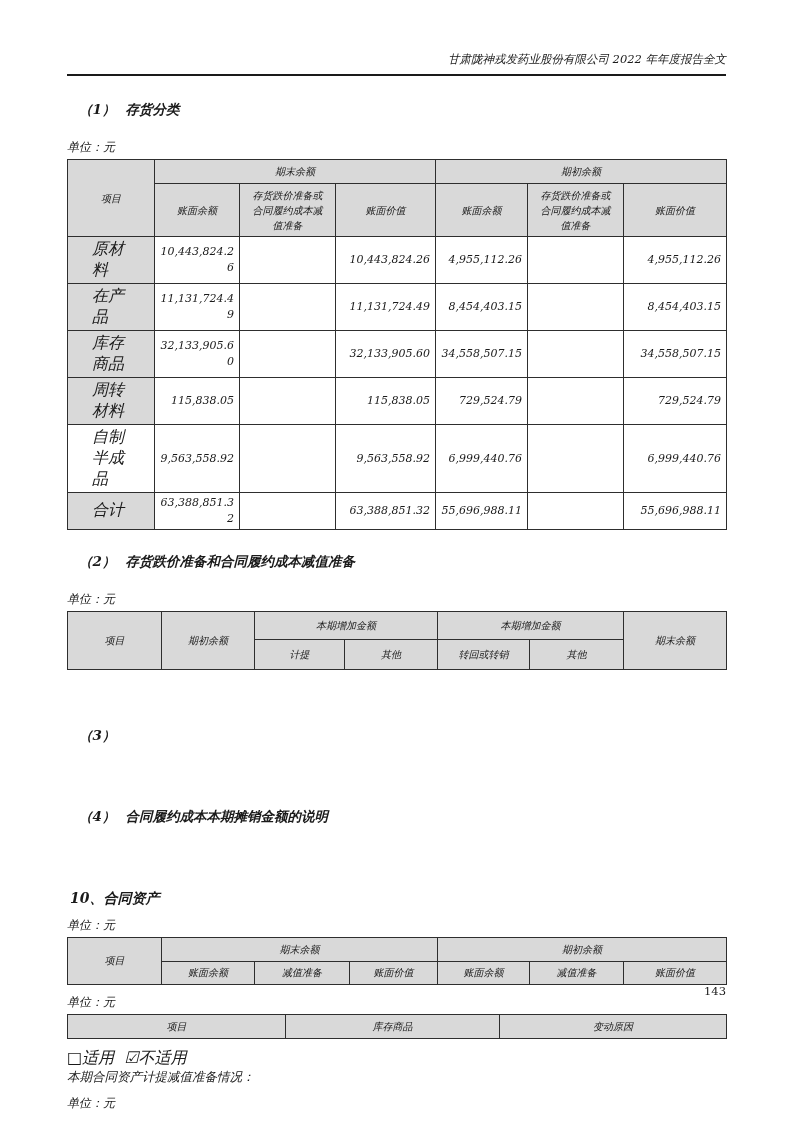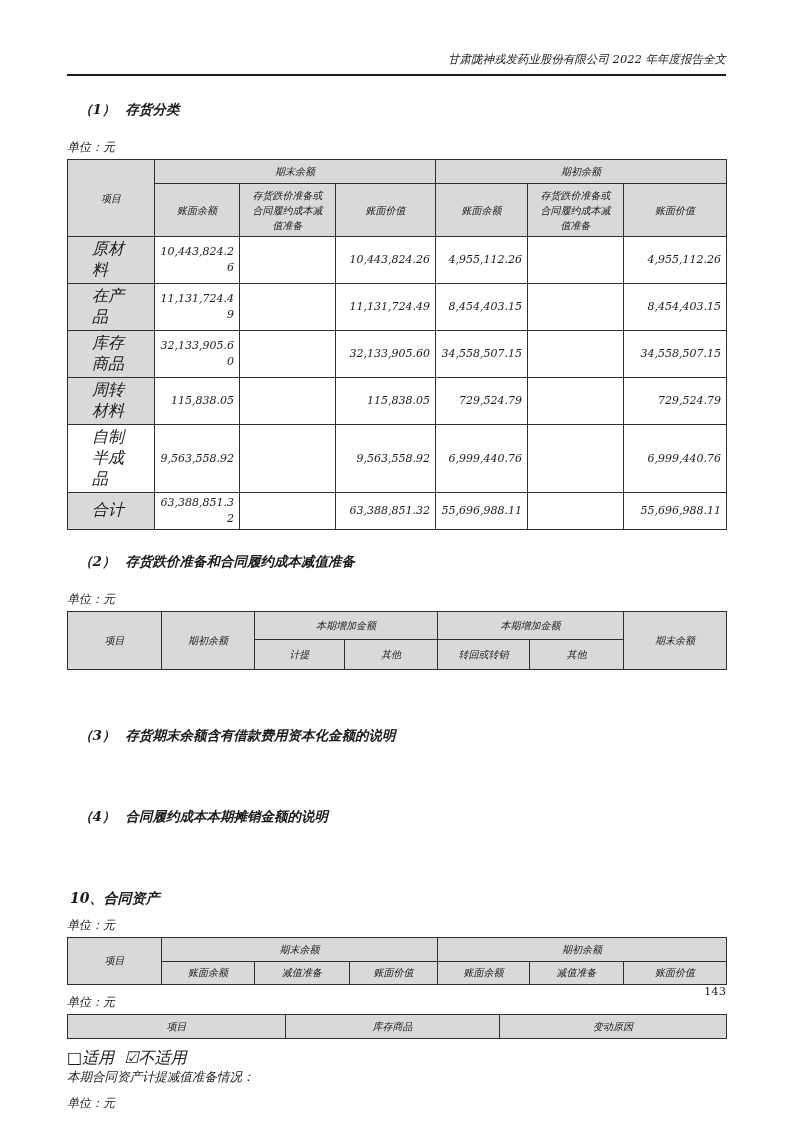--- a/index.html
+++ b/index.html
@@ -193,21 +193,20 @@
         <td class="hd">其他</td>
         <td class="hd">转回或转销</td>
         <td class="hd">其他</td>
       </tr>
     </tbody>
       </table>
 
     <h2 class="sec sec-s3">
       <span>（3）</span>
         <span class="gap"></span>
-        <span>存货期末余额含有借款费用资本化金额的说明</span>
     </h2>
 
     <h2 class="sec sec-s4">
       <span>（4）</span>
         <span class="gap"></span>
         <span>合同履约成本本期摊销金额的说明</span>
     </h2>
 
     <h2 class="sec major sec-s10">
       <span>10、</span>

